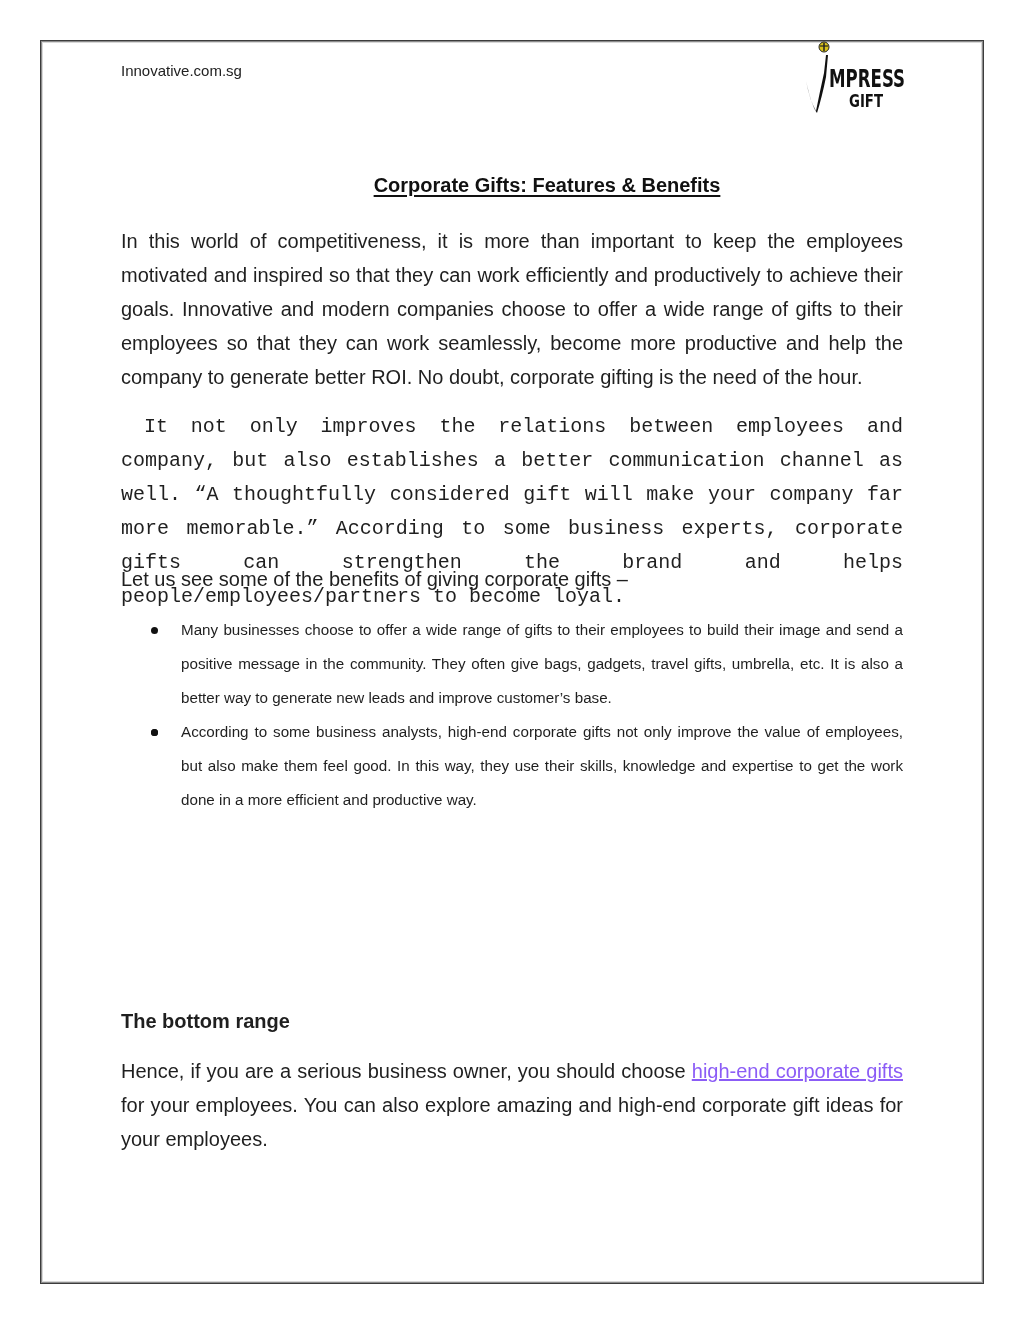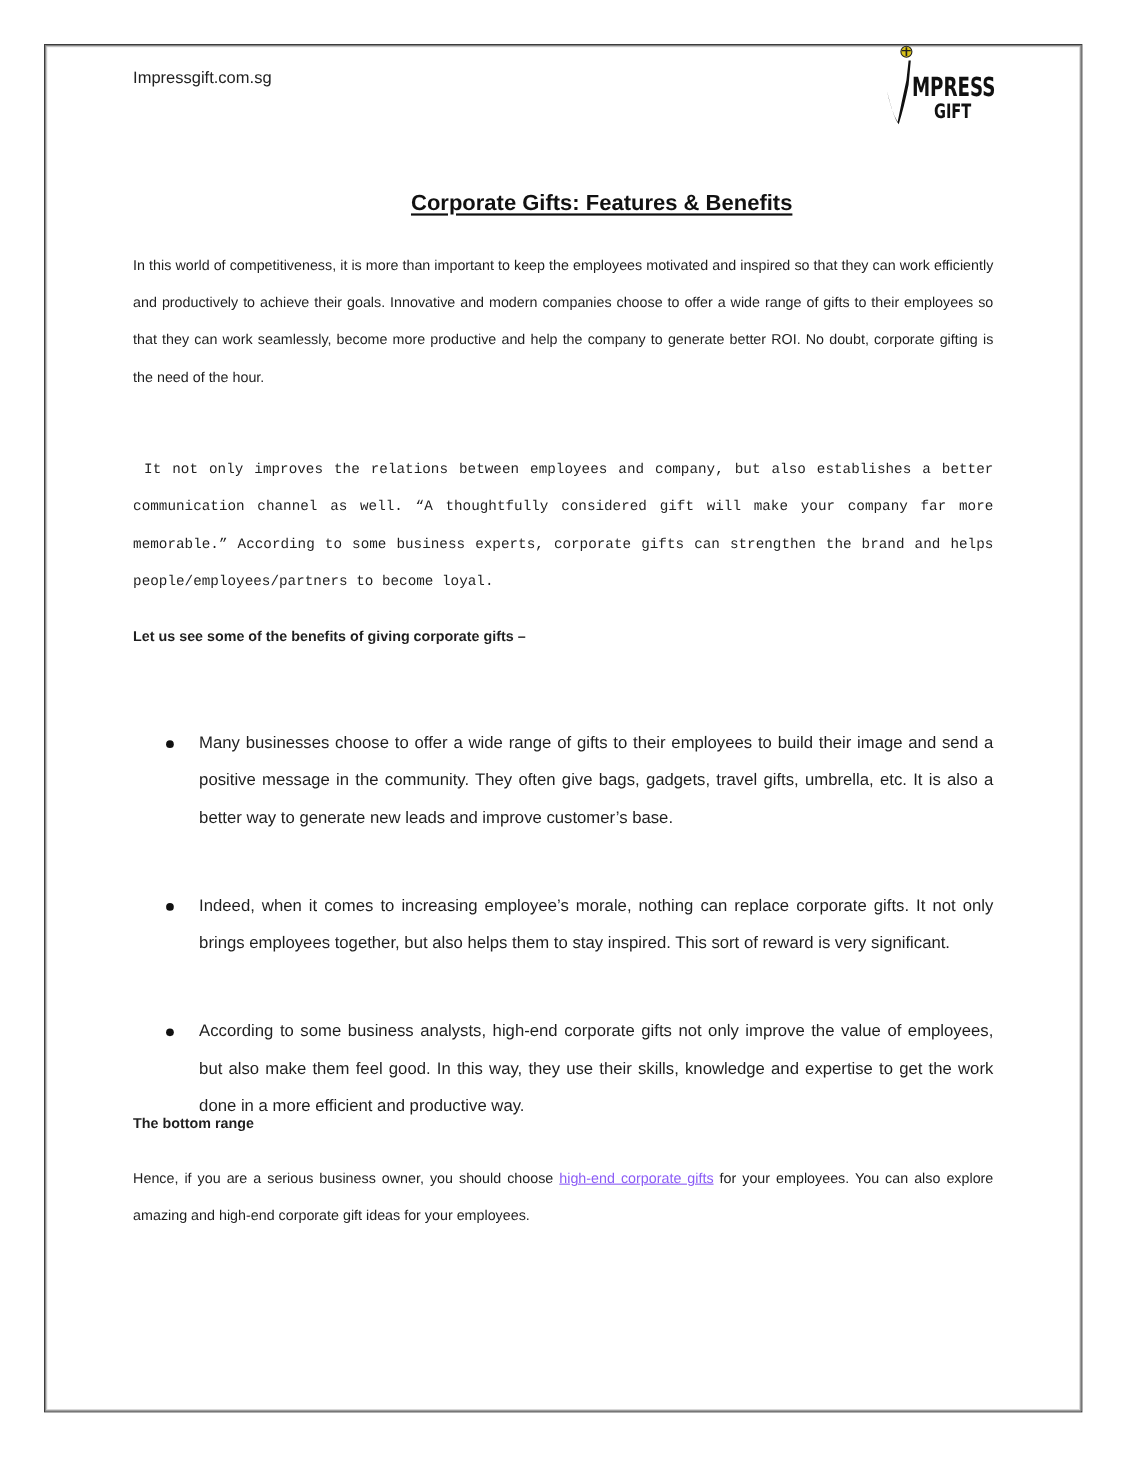--- a/index.html
+++ b/index.html
@@ -5,40 +5,40 @@
   html, body { margin: 0; padding: 0; background: #ffffff; }
   body { width: 1024px; height: 1325px; position: relative; overflow: hidden;
          font-family: "Liberation Sans", "DejaVu Sans", sans-serif; color: #1a1a1a; }
   .frame { position: absolute; left: 40px; top: 40px; width: 942px; height: 1242px;
            border: 1px solid #3c3c3c; box-shadow: inset 0 0 0 1px #8c8c8c, inset 0 0 0 2px #d8d8d8; }
   .site { position: absolute; left: 121px; top: 62px; font-size: 15px; color: #222; }
   .logo { position: absolute; left: 804px; top: 41px; width: 104px; height: 74px; }
   .title { position: absolute; left: 0; width: 1024px; top: 174px; text-align: center; padding-left: 35px; }
   .title span { font-size: 20px; font-weight: bold; text-decoration: underline;
                 text-decoration-thickness: 1.5px; text-underline-offset: 3px; color: #111; }
-  .body { position: absolute; left: 121px; width: 782px; font-size: 13px; line-height: 34px;
+  .body { position: absolute; left: 121px; width: 782px; font-size: 20px; line-height: 34px;
           text-align: justify; color: #1f1f1f; }
   .p1 { top: 224px; }
   .p2 { top: 410px; }
-  .h1 { top: 562px; font-weight: bold; }
+  .h1 { top: 562px; font-weight: normal; }
   .list { position: absolute; left: 121px; width: 782px; top: 613px; margin: 0; padding: 0; list-style: none;
           font-size: 15.2px; line-height: 34px; color: #1f1f1f; }
-  .list li { position: relative; padding-left: 60px; text-align: justify; margin-top: 46px; }
+  .list li { position: relative; padding-left: 60px; text-align: justify; }
   .list li .bullet { position: absolute; left: 30px; top: 14px; width: 7px; height: 7px;
                      border-radius: 50%; background: #111; }
   .h2 { top: 1004px; font-weight: bold; }
   .p3 { top: 1054px; }
   .p3 a { color: #8b5cf6; text-decoration: underline; }
 </style>
 </head>
 <body>
 
 <div class="frame"></div>
 
-<div class="site">Impressgift.com.sg</div>
+<div class="site">Innovative.com.sg</div>
 
 <div class="logo">
   <svg width="104" height="74" viewBox="0 0 104 74">
     <circle cx="20" cy="6" r="5" fill="#d9c21a" stroke="#222" stroke-width="1"></circle>
     <line x1="20" y1="2" x2="20" y2="10" stroke="#222" stroke-width="1.5"></line>
     <line x1="16" y1="5" x2="24" y2="5" stroke="#222" stroke-width="1.2"></line>
     <path d="M2 40 Q6 60 12 70 Q16 50 20 32 L22 14 L24 14 L22 36 Q18 56 13 72 Q8 66 2 40 Z" fill="#111"></path>
     <text x="25" y="46" font-family="DejaVu Sans Condensed, DejaVu Sans, sans-serif" font-weight="bold" font-size="24" fill="#111" textLength="76" lengthAdjust="spacingAndGlyphs">MPRESS</text>
     <text x="45" y="66" font-family="DejaVu Sans, sans-serif" font-weight="bold" font-size="18" fill="#111" textLength="34" lengthAdjust="spacingAndGlyphs">GIFT</text>
   </svg>
@@ -54,21 +54,20 @@
 
 <div class="body h1">Let us see some of the benefits of giving corporate gifts –</div>
 
 <ul class="list">
   <li>
     <span class="bullet"></span>
     <span>Many businesses choose to offer a wide range of gifts to their employees to build their image and send a positive message in the community. They often give bags, gadgets, travel gifts, umbrella, etc. It is also a better way to generate new leads and improve customer’s base.</span>
   </li>
   <li>
     <span class="bullet"></span>
-    <span>Indeed, when it comes to increasing employee’s morale, nothing can replace corporate gifts. It not only brings employees together, but also helps them to stay inspired. This sort of reward is very significant.</span>
   </li>
   <li>
     <span class="bullet"></span>
     <span>According to some business analysts, high-end corporate gifts not only improve the value of employees, but also make them feel good. In this way, they use their skills, knowledge and expertise to get the work done in a more efficient and productive way.</span>
   </li>
 </ul>
 
 <div class="body h2">The bottom range</div>
 
 <div class="body p3"><span>Hence, if you are a serious business owner, you should choose </span><a href="#">high-end corporate gifts</a><span> for your employees. You can also explore amazing and high-end corporate gift ideas for your employees.</span></div>

